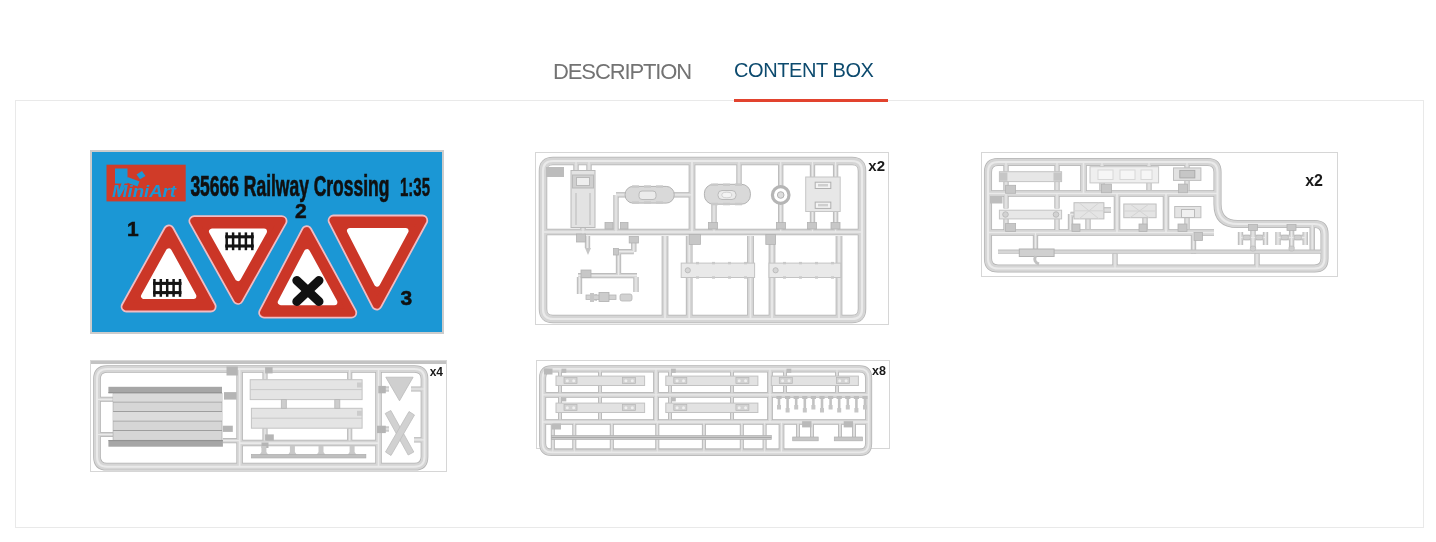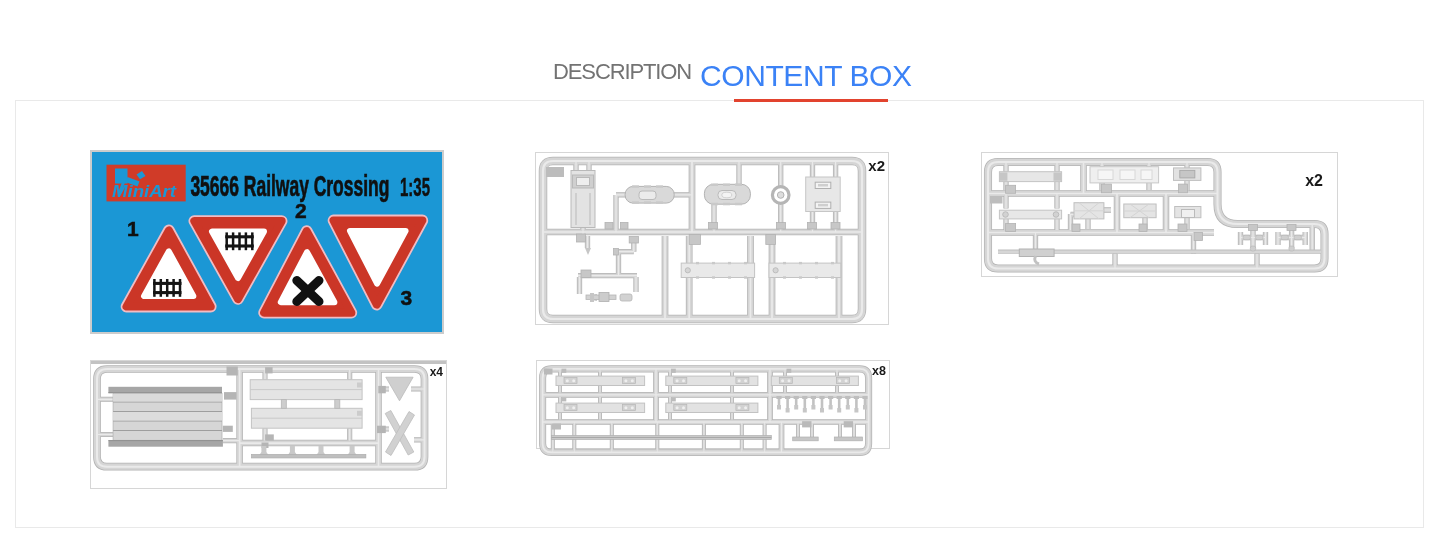--- a/index.html
+++ b/index.html
@@ -1,21 +1,21 @@
 <!DOCTYPE html>
 <html><head><meta charset="utf-8"><style>
 *{margin:0;padding:0;box-sizing:border-box}
 html,body{width:1436px;height:542px;background:#ffffff;font-family:"Liberation Sans",sans-serif;position:relative;overflow:hidden}
 .abs{position:absolute}
 </style></head>
 <body>
 
 <div class="abs" style="left:553px;top:59px;font-size:22px;color:#737373;letter-spacing:-1.12px">DESCRIPTION</div>
 
-<div class="abs" style="left:700px;top:59px;font-size:30px;color:#3b82f6;letter-spacing:-0.42px">CONTENT BOX</div>
+<div class="abs" style="left:734px;top:59px;font-size:20px;color:#0c4a6e;letter-spacing:-0.42px">CONTENT BOX</div>
 
 <div class="abs" style="left:15px;top:100px;width:1409px;height:428px;border:1px solid #e9e9e9"></div>
 
 <div class="abs" style="left:734px;top:99px;width:154px;height:3px;background:#e2432e"></div>
 
 <div class="abs" style="left:90px;top:150px;width:354px;height:184px;border:2px solid #cccccc;background:#737373">
 <svg width="350" height="180" viewBox="0 0 350 180">
 
 <rect width="350" height="180" fill="#1b97d5"></rect>
 
@@ -252,21 +252,21 @@
 <rect x="299" y="82.3" width="7.5" height="4.4" rx="2"></rect>
 <rect x="312" y="82.3" width="7.5" height="4.4" rx="2"></rect>
 <rect x="268.3" y="93" width="5.4" height="5" rx="2"></rect>
 <rect x="306.9" y="93" width="5.4" height="5" rx="2"></rect>
 </g>
 <text x="341" y="33" text-anchor="end" font-weight="bold" font-size="16" fill="#1a1a1a">x2</text>
 
 </svg>
 </div>
 
-<div class="abs" style="left:90px;top:360px;width:357px;height:129px;border:1px solid #d6d6d6;background:#ffffff">
+<div class="abs" style="left:90px;top:360px;width:357px;height:112px;border:1px solid #d6d6d6;background:#ffffff">
 <div style="position:absolute;left:0;top:0;width:355px;height:2.5px;background:#c2c2c2"></div>
 <svg width="355" height="110" viewBox="0 0 355 110">
 <defs>
 <path id="cf" d="M16 8 H323.5 Q333.5 8 333.5 18 V95.7 Q333.5 105.7 323.5 105.7 H16 Q6 105.7 6 95.7 V18 Q6 8 16 8 Z"></path>
 <path id="ct" d="M148.6 8 V105.7 M287.5 8 V105.7 M148.6 82.1 H287.5"></path>
 <path id="cs" d="M6 38.3 H22 M6 73.5 H22 M131.8 79.6 H148.6 M174 8 V18.7 M258.7 8 V18.7 M174 67.2 V79.6 M258.7 67.2 V79.6 M289 28 H298 M320 28 H333.5 M289 68 H298 M323 78.9 H333.5 "></path>
 </defs>
 
 <g fill="none" stroke-linejoin="round" stroke-linecap="butt">
 <use href="#cf" stroke="#b3b3b3" stroke-width="7.7"></use>

